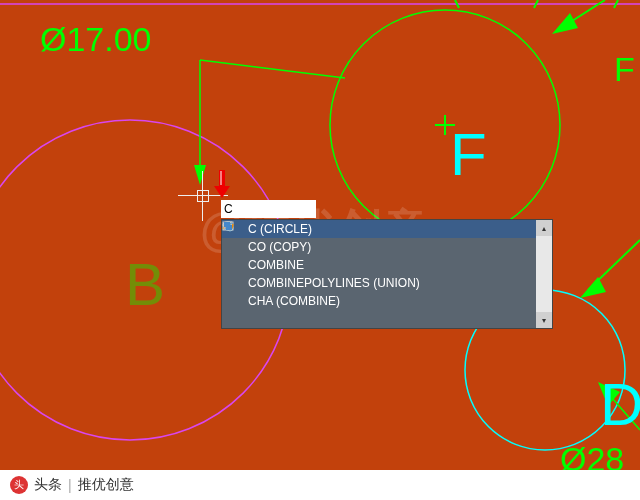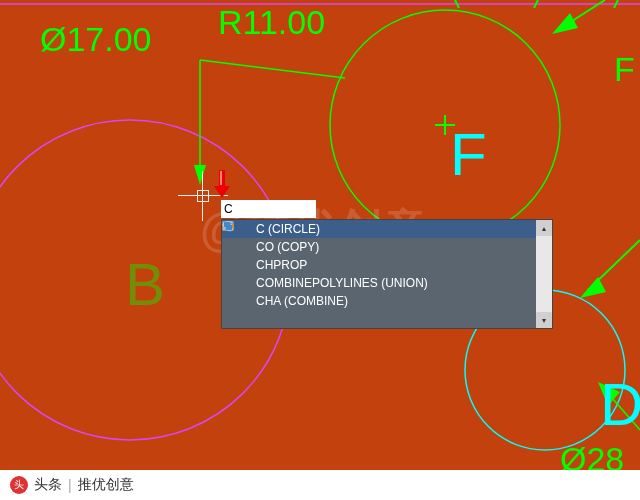--- a/index.html
+++ b/index.html
@@ -101,21 +101,21 @@
     display: flex;
   }
   .ac-list {
     flex: 1;
   }
   .ac-item {
     display: flex;
     align-items: center;
     height: 18px;
     padding: 0 4px;
-    gap: 16px;
+    gap: 8px;
   }
   .ac-item.selected {
     background: #3b5e8a;
   }
   .ac-icon {
     width: 14px;
     height: 14px;
     display: inline-flex;
     align-items: center;
     justify-content: center;
@@ -194,21 +194,20 @@
 
     <line x1="605" y1="390" x2="640" y2="430" stroke="#00ff00" stroke-width="1.5"></line>
     <polygon points="598,382 620,392 608,406" fill="#00ff00"></polygon>
 
     <line x1="455" y1="0" x2="459" y2="8" stroke="#00ff00" stroke-width="2"></line>
     <line x1="538" y1="0" x2="534" y2="8" stroke="#00ff00" stroke-width="2"></line>
     <line x1="618" y1="0" x2="614" y2="8" stroke="#00ff00" stroke-width="2"></line>
   </svg>
 
   <div class="dim-text" style="left:40px; top:20px;">Ø17.00</div>
-  <div class="dim-text" style="left:218px; top:3px;">R11.00</div>
   <div class="dim-text" style="left:614px; top:50px;">F</div>
   <div class="dim-text" style="left:560px; top:440px;">Ø28</div>
 
   <div class="letter-text" style="left:450px; top:120px;">F</div>
   <div class="letter-text" style="left:600px; top:370px;">D</div>
   <div class="letter-text" style="left:125px; top:250px; color:#00ff00; opacity:0.4;">B</div>
 
   <div class="watermark">@推优创意</div>
 
   <div class="cursor-cross-h"></div>
@@ -245,21 +244,21 @@
         </span>
         <span>CO (COPY)</span>
       </div>
       <div class="ac-item">
         <span class="ac-icon">
           <svg width="12" height="12">
               <rect x="1" y="2" width="10" height="8" stroke="#ccc" fill="none"></rect>
               <line x1="1" y1="5" x2="11" y2="5" stroke="#ccc"></line>
             </svg>
         </span>
-        <span>CHPROP</span>
+        <span>COMBINE</span>
       </div>
       <div class="ac-item">
         <span class="ac-icon">
           <svg width="12" height="12">
               <path d="M1,9 Q4,2 7,7 T11,4" stroke="#e80" fill="none" stroke-width="1.5"></path>
             </svg>
         </span>
         <span>COMBINEPOLYLINES (UNION)</span>
       </div>
       <div class="ac-item">

